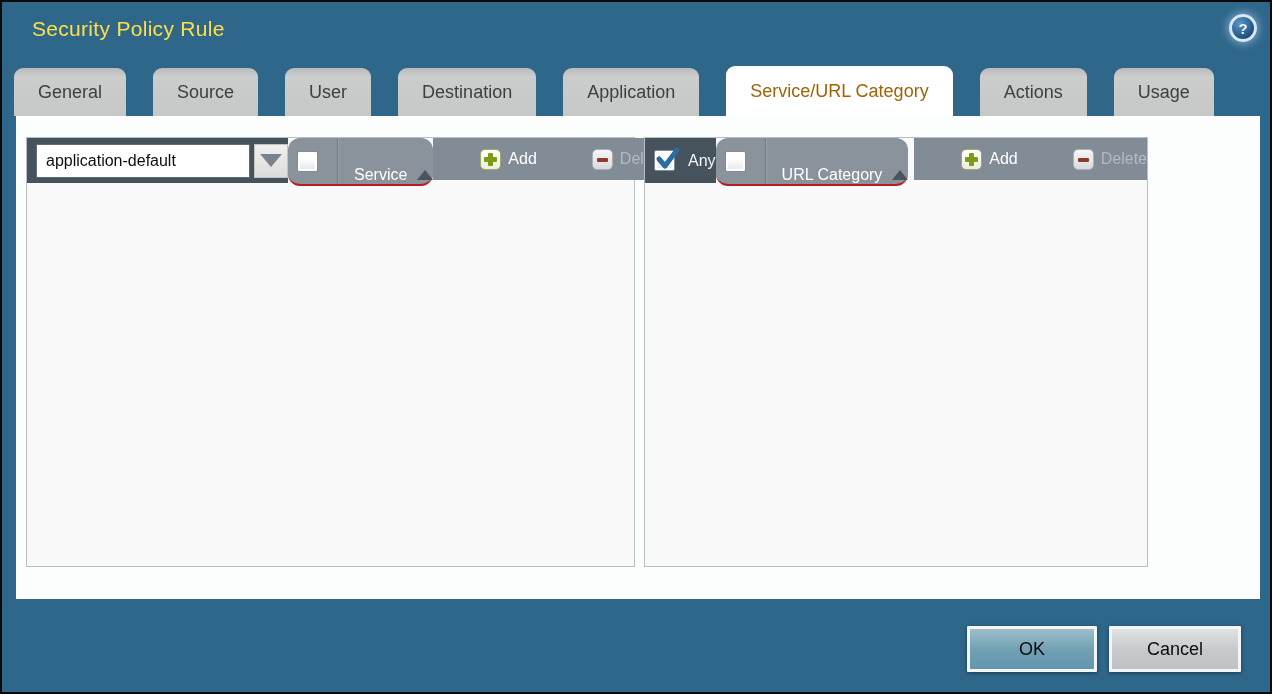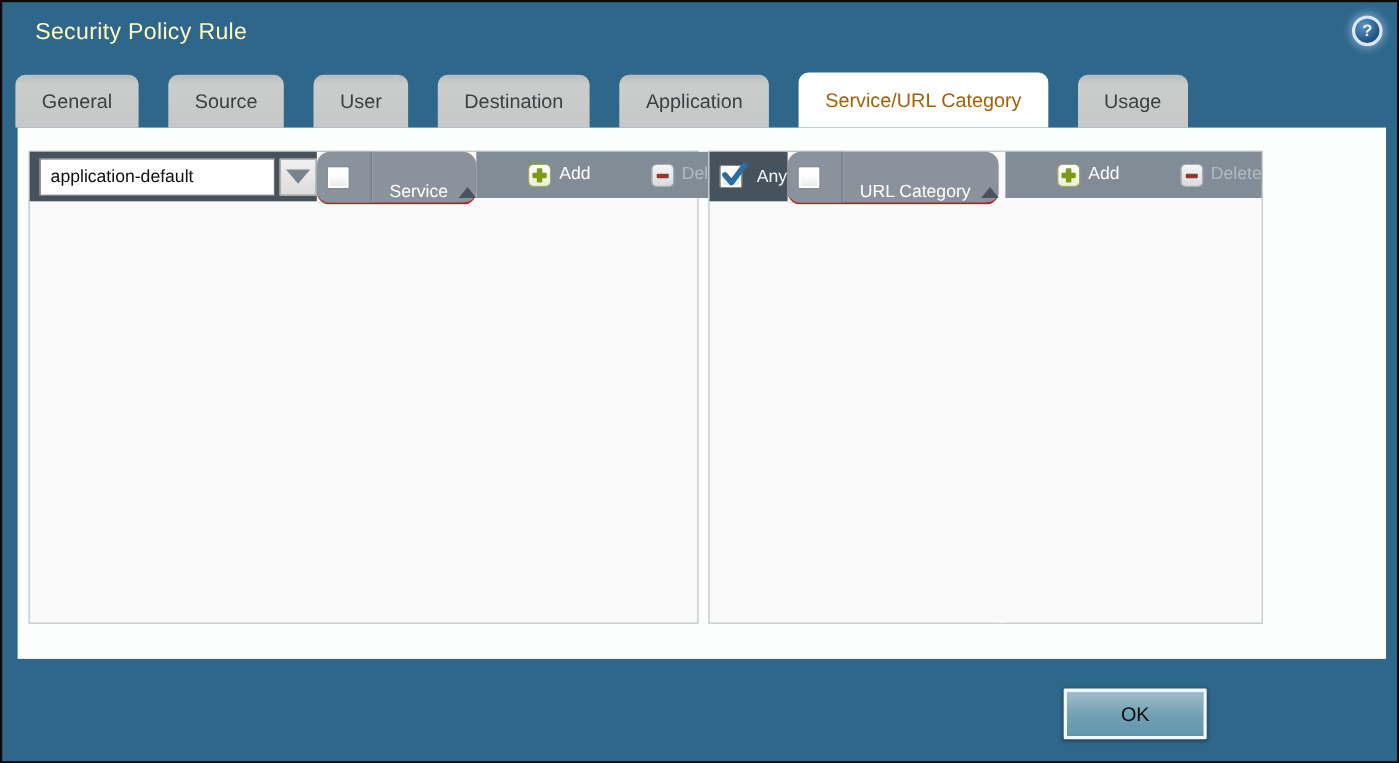--- a/index.html
+++ b/index.html
@@ -2,21 +2,21 @@
 <html><head>
 <meta charset="utf-8">
 <style>
   * { margin:0; padding:0; box-sizing:border-box; }
   html,body { width:1272px; height:694px; }
   .screen {
     position:relative; width:1272px; height:694px;
     background:#2f678b; border:2px solid #0a0a0a; overflow:hidden;
     font-family:"Liberation Sans", sans-serif;
   }
-  .title { position:absolute; left:30px; top:15px; font-size:21px; color:#fef9c3; letter-spacing:.3px; }
+  .title { position:absolute; left:30px; top:15px; font-size:21px; color:#fde047; letter-spacing:.3px; }
   .help {
     position:absolute; left:1227px; top:12px; width:28px; height:28px; border-radius:50%;
     background:radial-gradient(circle at 35% 30%, #5c95c4, #1c4d7c 75%);
     border:3px solid #d7e7f3;
     box-shadow:0 0 7px 3px rgba(170,205,235,.45);
     color:#eef5fb; font-size:15px; font-weight:bold;
     display:flex; align-items:center; justify-content:center; cursor:pointer;
   }
   .tabbar { position:absolute; left:12px; top:66px; height:48px; display:flex; gap:27px;align-items:flex-end; }
   .tab {
@@ -103,20 +103,23 @@
     <div class="tab">
         <span>Destination</span>
       </div>
     <div class="tab">
         <span>Application</span>
       </div>
     <div class="tab active">
         <span>Service/URL Category</span>
       </div>
     <div class="tab">
+        <span>Actions</span>
+      </div>
+    <div class="tab">
         <span>Usage</span>
       </div>
   </div>
 
   <div class="content">
 
     <div class="panel panel-left">
       <div class="panel-toolbar">
         <div class="combo-field">
           <span>application-default</span>
@@ -178,14 +181,17 @@
           <span>Delete</span>
         </div>
       </div>
     </div>
 
   </div>
 
   <div class="btn btn-ok">
     <span>OK</span>
   </div>
+  <div class="btn btn-cancel">
+    <span>Cancel</span>
+  </div>
 
 </div>
 
 </body></html>

